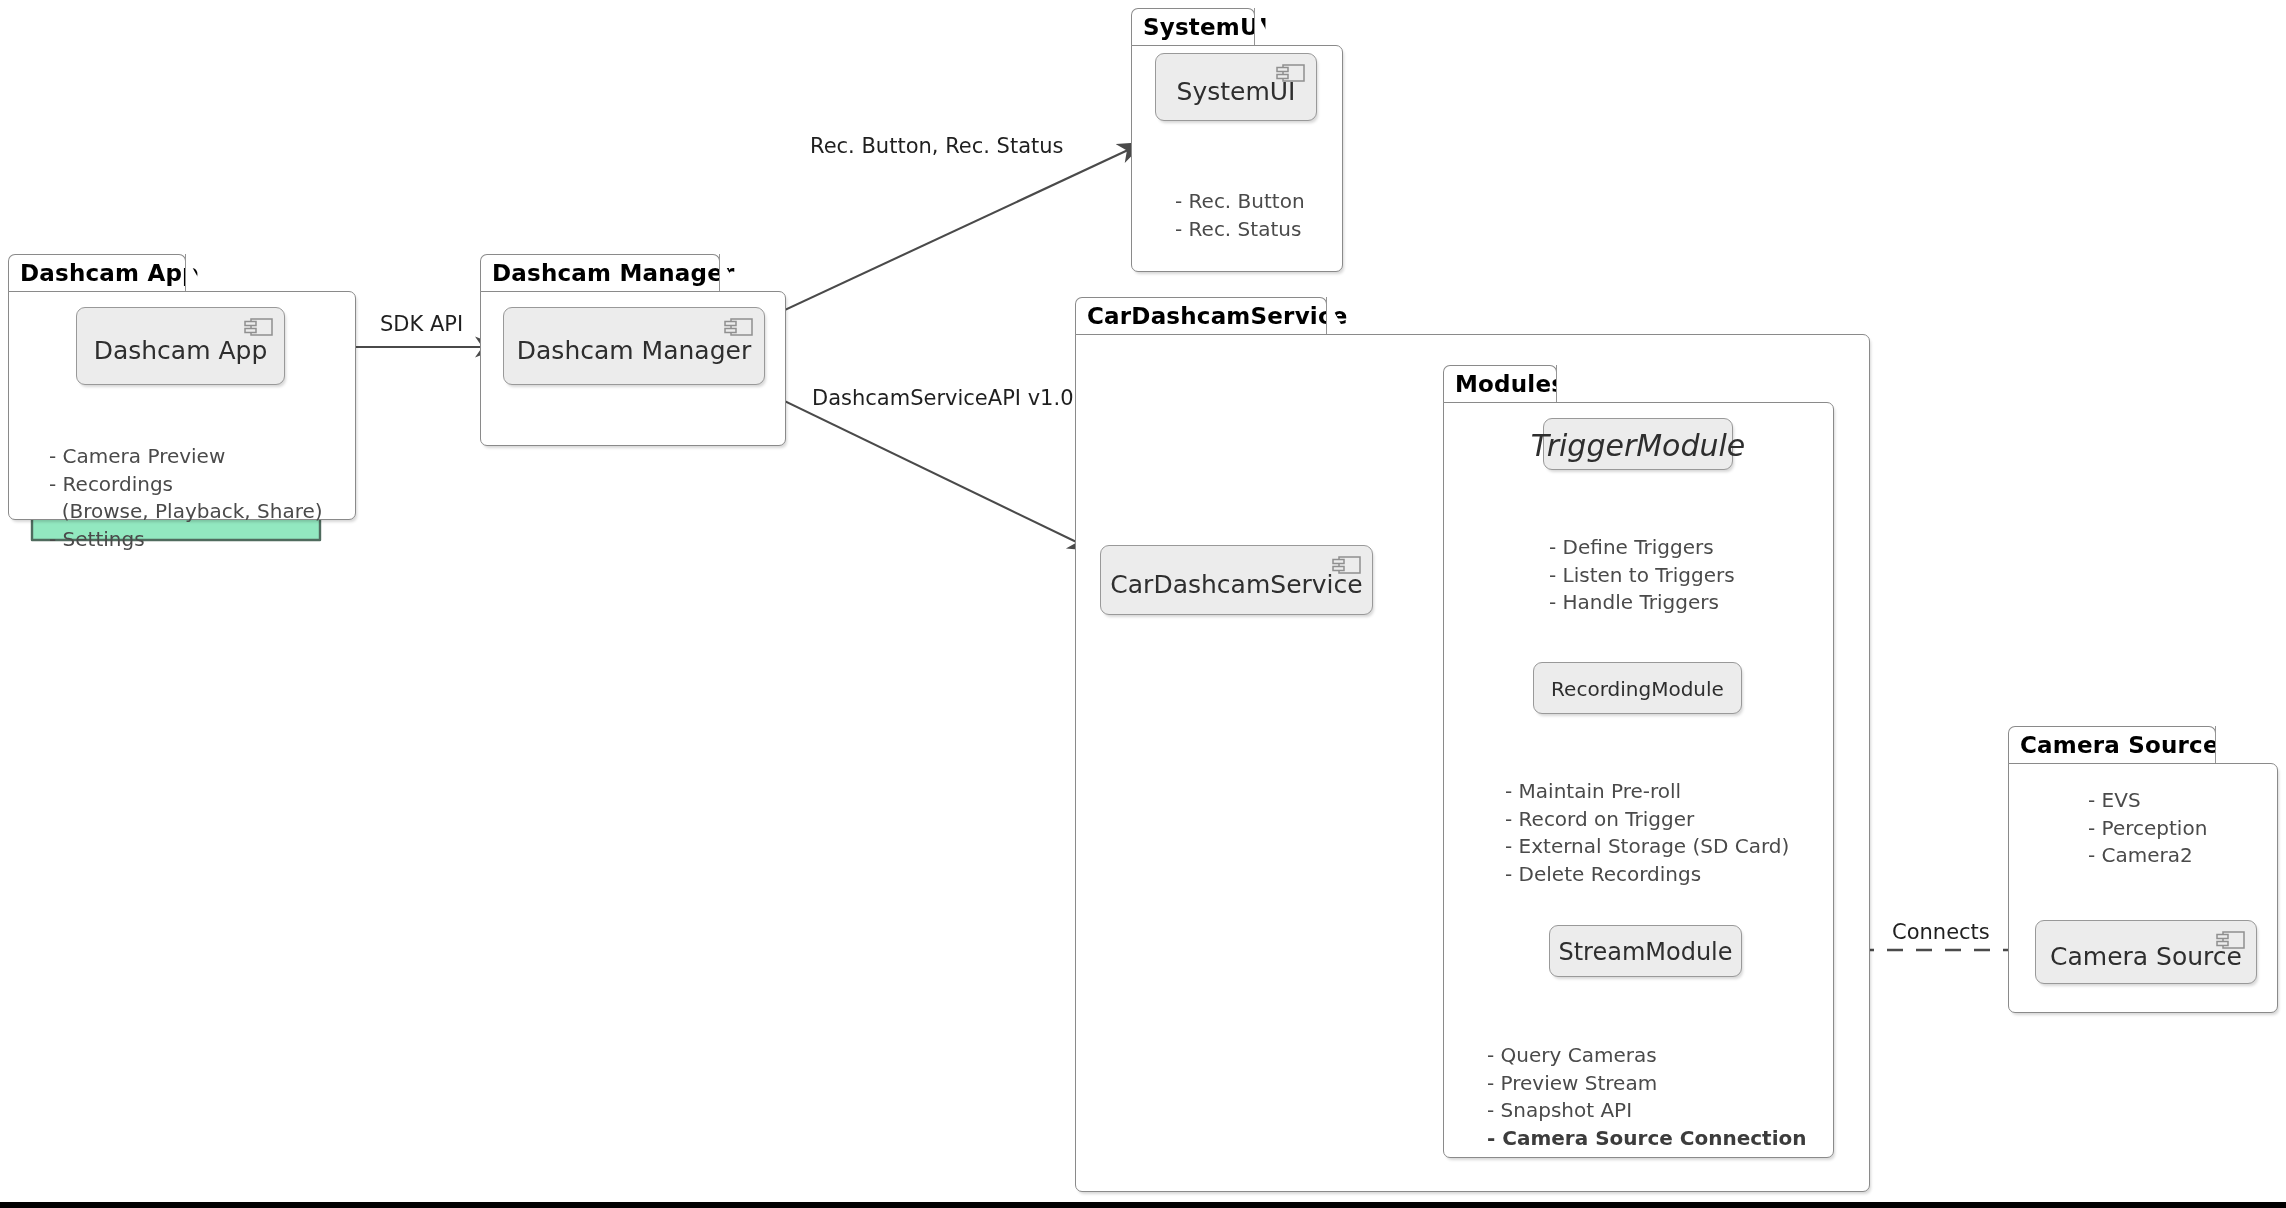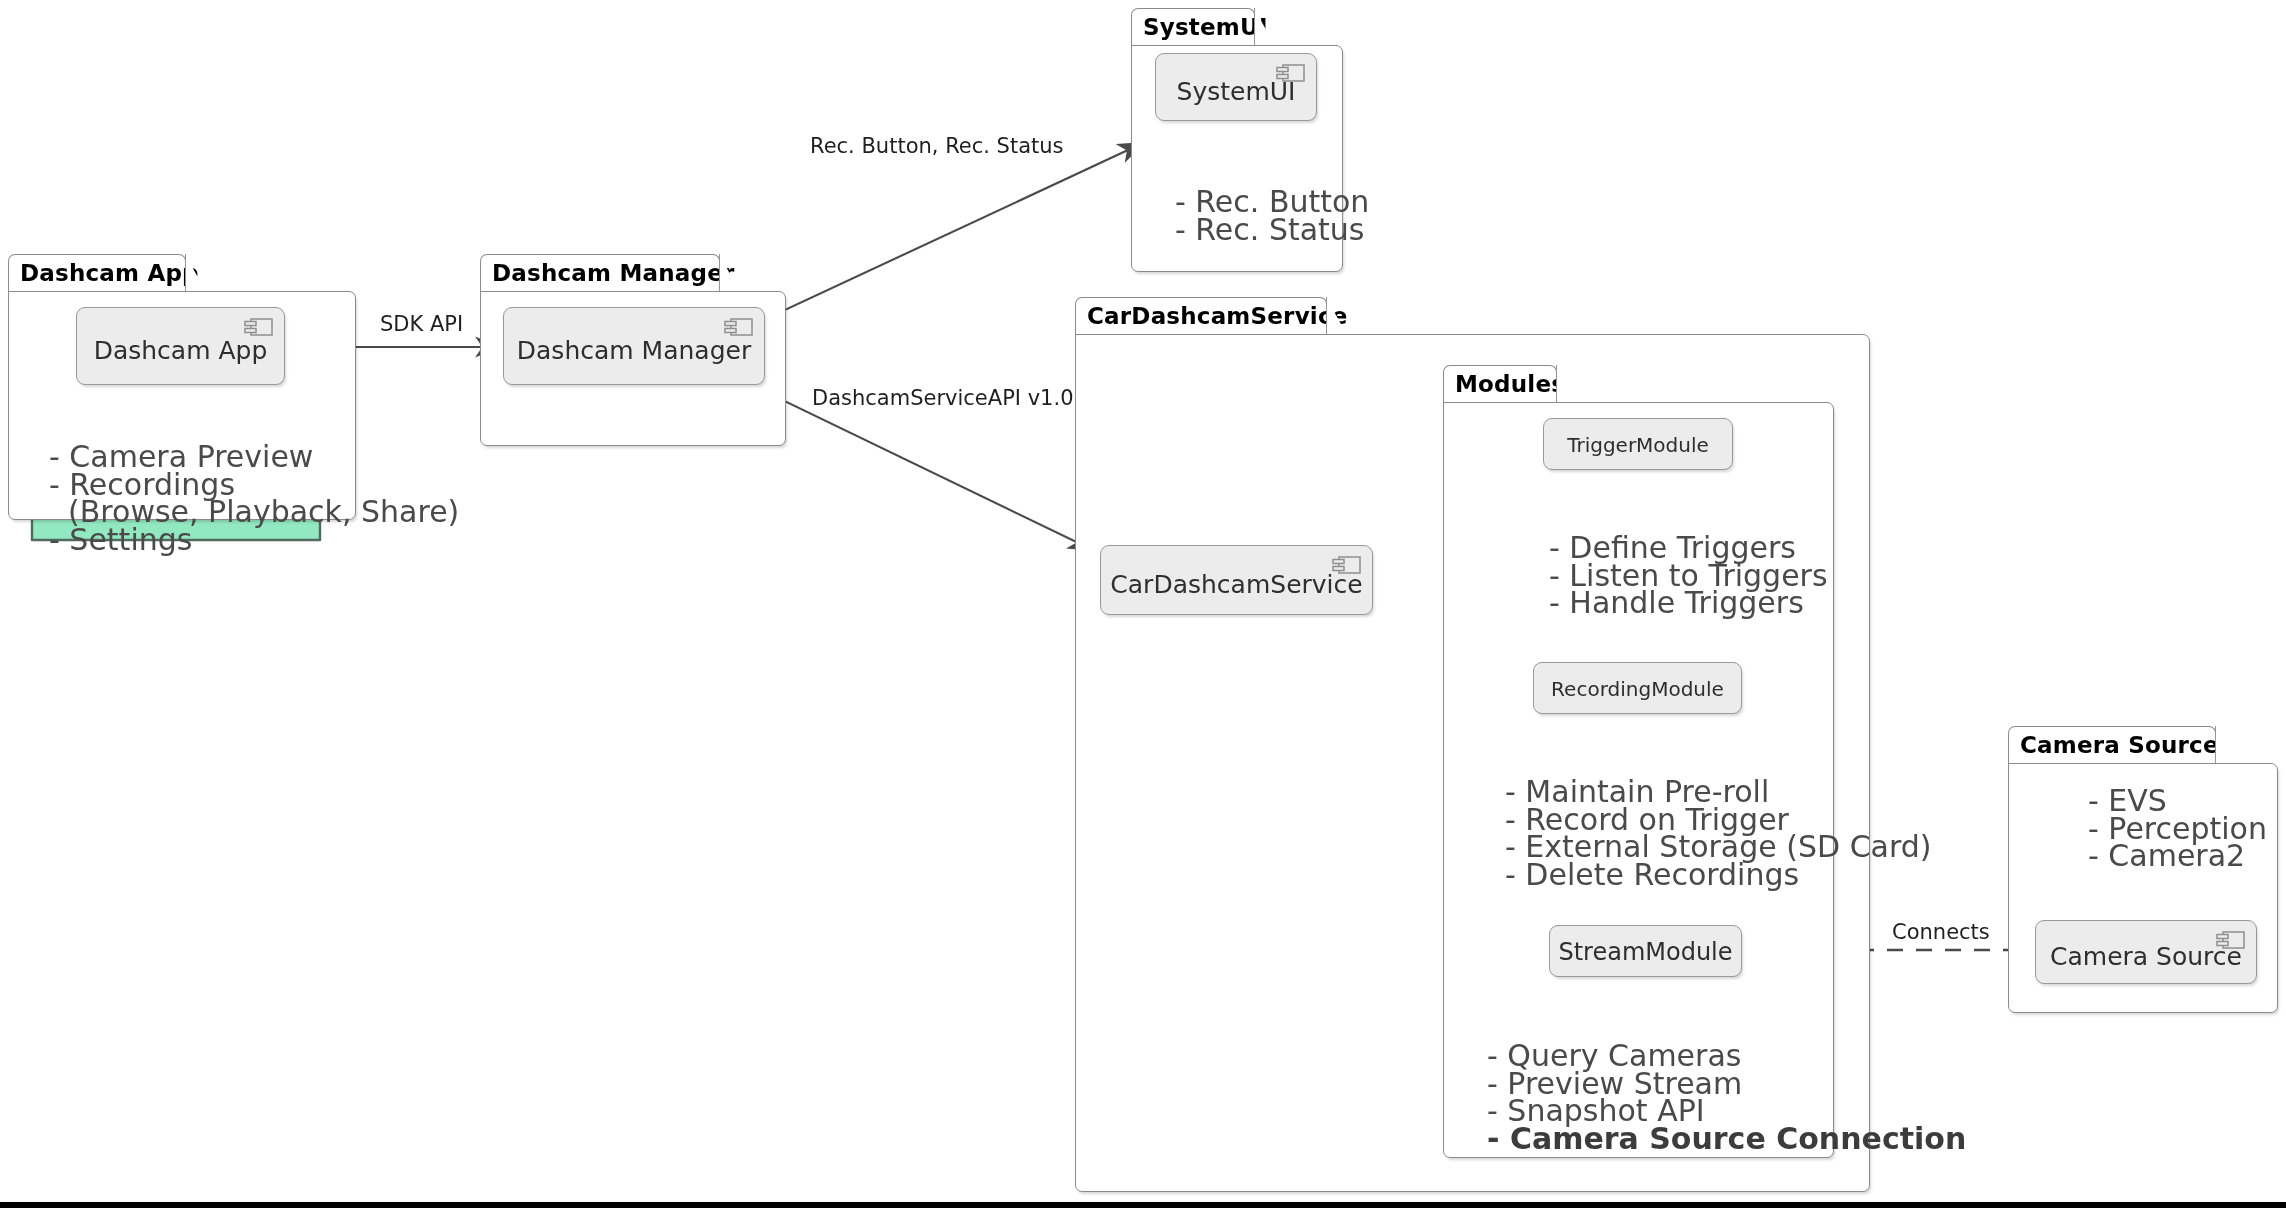--- a/index.html
+++ b/index.html
@@ -26,21 +26,21 @@
   .comp{position:absolute;background:#ececec;border:1.4px solid #999999;
         border-radius:9px;box-sizing:border-box;
         display:flex;align-items:center;justify-content:center;
         box-shadow:2px 3px 3px -1px rgba(0,0,0,0.16);}
   .comp-label{font-size:25px;color:#2e2e2e;white-space:nowrap;
               padding-top:8px;}
   .comp-icon{position:absolute;right:11px;top:9px;width:30px;height:20px;}
 
   
   .note{position:absolute;box-sizing:border-box;}
-  .note-text{position:absolute;left:17px;top:10px;font-size:30px;
+  .note-text{position:absolute;left:17px;top:10px;font-size:20px;
              color:#4a4a4a;line-height:27.5px;white-space:pre;}
   .note-text b{font-weight:bold;color:#3c3c3c;}
 
   
   .edge-label{position:absolute;font-size:21px;color:#1f1f1f;
               white-space:nowrap;background:transparent;}
 
   .bottom-strip{position:absolute;left:0;top:1202px;width:2286px;height:6px;
                 background:#000000;}
 </style>
@@ -200,21 +200,21 @@
     <div class="pkg-tab" style="width:114px;">
       <span class="pkg-title">Modules</span>
     </div>
     <svg class="pkg-tab-slant" style="left:113px;" width="22" height="39">
       <path d="M0,0 L0,38 L21,38" fill="#fff" stroke="#8a8a8a" stroke-width="1.8"></path>
     </svg>
     <div class="pkg-body" style="left:0;top:37px;width:391px;height:756px;"></div>
   </div>
 
   <div class="comp" style="left:1543px;top:418px;width:190px;height:52px;">
-    <span class="comp-label" style="padding-top:2px;font-size:20px;">TriggerModule</span>
+    <span class="comp-label" style="padding-top:2px;font-size:30px;font-style:italic;">TriggerModule</span>
   </div>
 
   <div class="note" style="left:1532px;top:524px;width:218px;height:82px;">
     <div class="note-text">- Define Triggers
 - Listen to Triggers
 - Handle Triggers</div>
   </div>
 
   <div class="comp" style="left:1533px;top:662px;width:209px;height:52px;">
     <span class="comp-label" style="padding-top:2px;font-size:20px;">RecordingModule</span>

